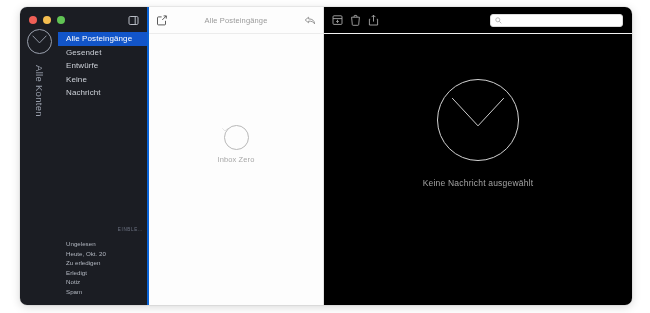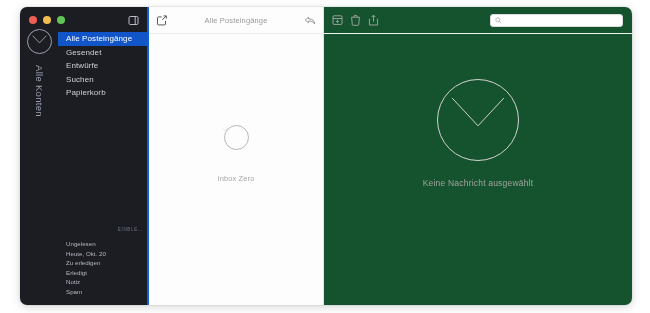--- a/index.html
+++ b/index.html
@@ -211,32 +211,32 @@
   }
   #inbox-zero-icon .flapv {
     position: absolute;
     left: 50%;
     top: 1px;
     transform: translateX(-50%);
     width: 17px;
     height: 9px;
   }
   #inbox-zero-label {
-    margin-top: 24px;
+    margin-top: 5px;
     font-size: 7.5px;
     color: #a8a8a8;
     letter-spacing: 0.1px;
   }
 
   
   #reading-panel {
     position: relative;
     flex: 1 1 auto;
     height: 100%;
-    background: #14532d;
+    background: #000000;
   }
   #reading-header {
     height: 27px;
     display: flex;
     align-items: center;
     padding: 0 9px 0 8px;
     box-sizing: border-box;
     border-bottom: 1px solid #f2f2f2;
   }
   #reading-actions {
@@ -326,22 +326,22 @@
             <path d="M5 6.2 L12.5 14 L20 6.2"></path>
           </svg>
         </div>
         <div id="account-label">Alle Konten</div>
       </div>
 
       <div id="mailbox-list">
         <div class="mailbox-item selected">Alle Posteingänge</div>
         <div class="mailbox-item">Gesendet</div>
         <div class="mailbox-item">Entwürfe</div>
-        <div class="mailbox-item">Suchen</div>
-        <div class="mailbox-item">Papierkorb</div>
+        <div class="mailbox-item">Keine</div>
+        <div class="mailbox-item">Nachricht</div>
       </div>
 
       <div id="sidebar-bottom">
         <div id="einblenden">EINBLE…</div>
         <div class="tag-item">Ungelesen</div>
         <div class="tag-item">Heute, Okt. 20</div>
         <div class="tag-item">Zu erledigen</div>
         <div class="tag-item">Erledigt</div>
         <div class="tag-item">Notiz</div>
         <div class="tag-item">Spam</div>

